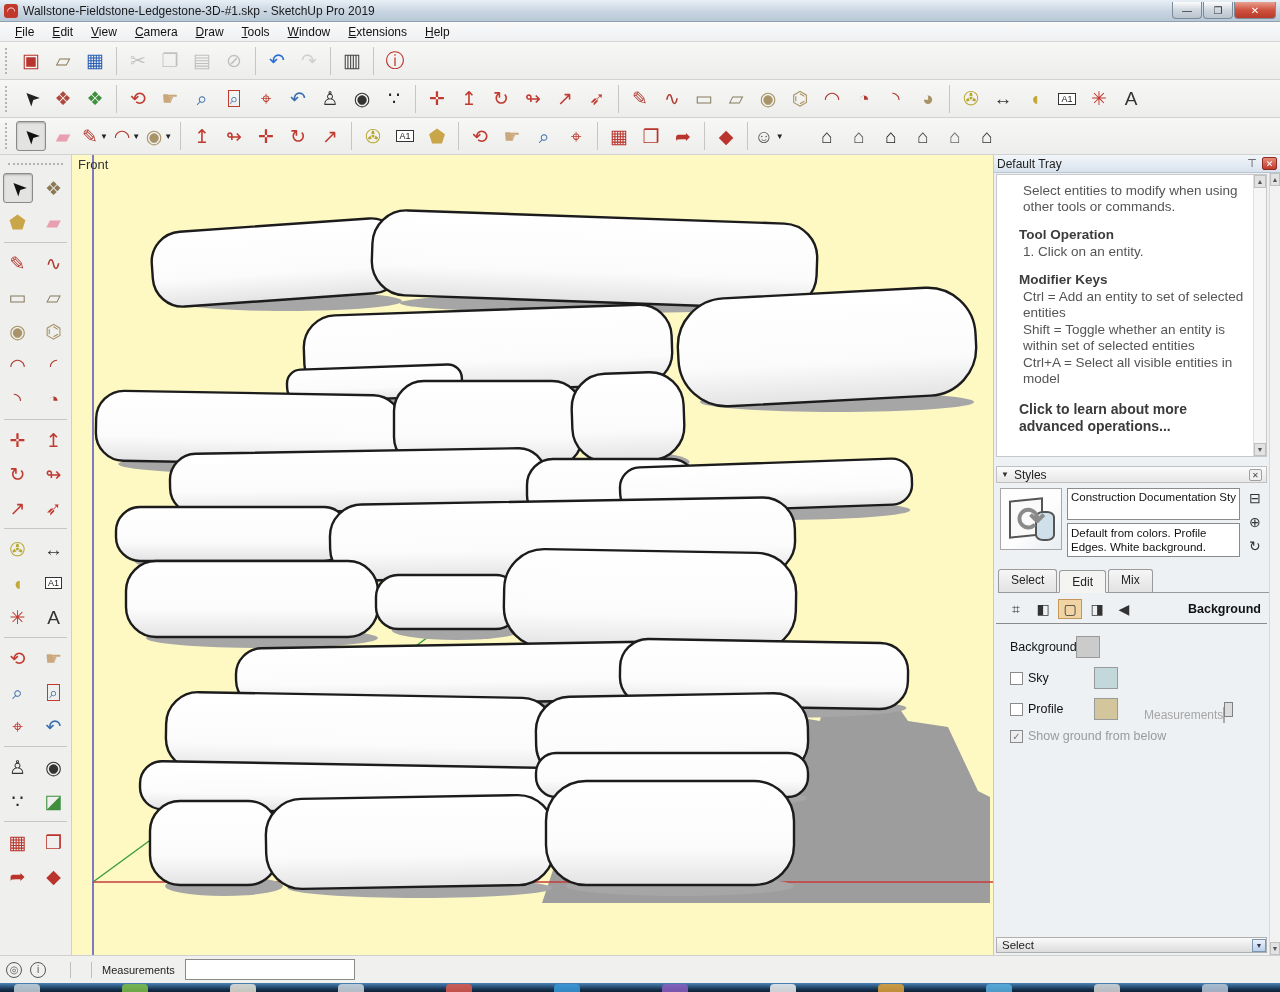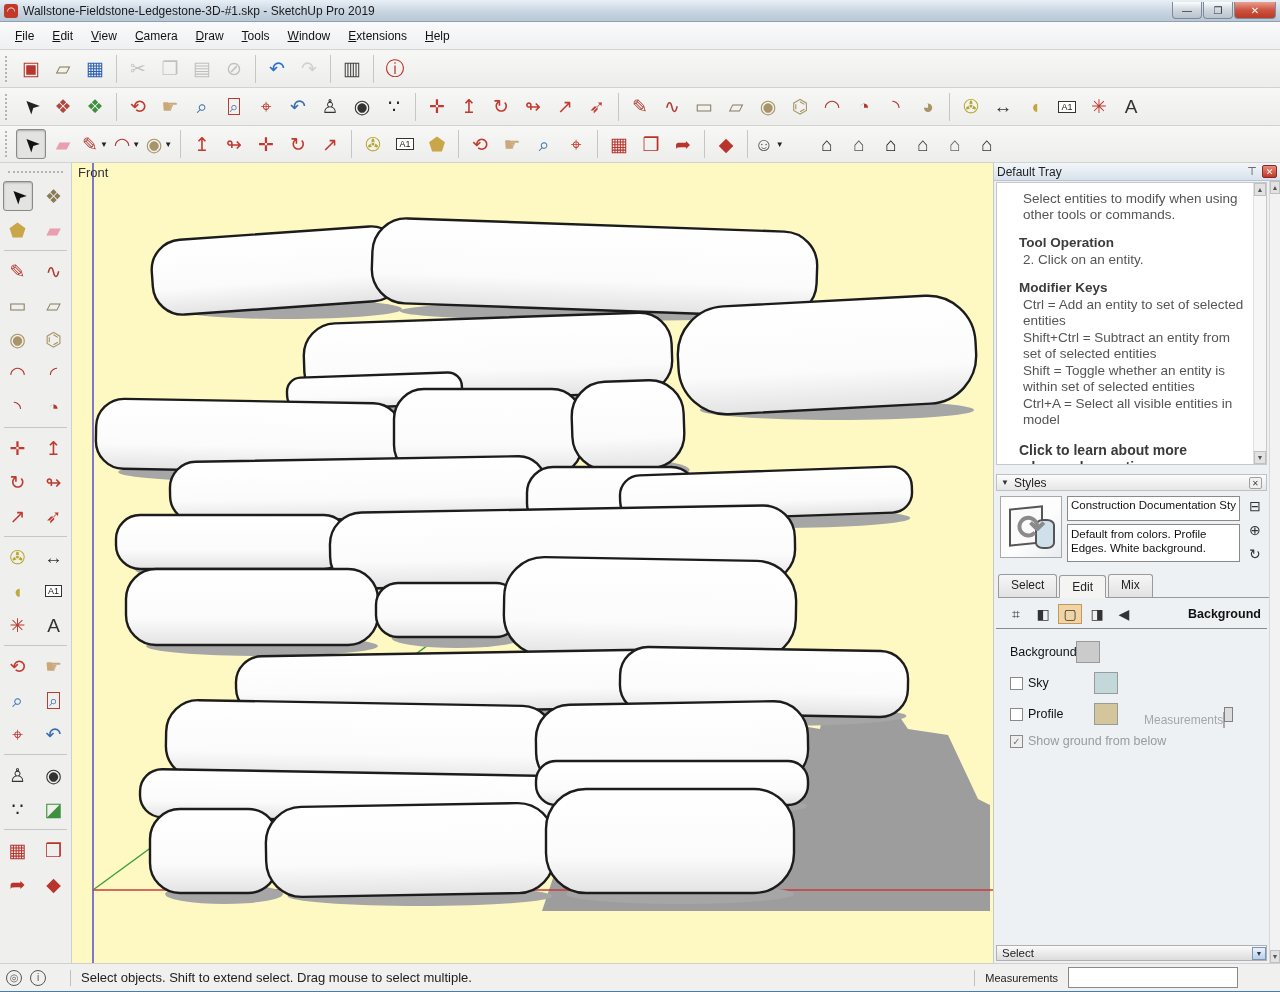--- a/index.html
+++ b/index.html
@@ -8,21 +8,21 @@
   .titlebar { height:22px; background:linear-gradient(#e8eff6,#c6d3e0 60%,#b9c8d6);
     border-bottom:1px solid #8fa0b0; display:flex; align-items:center; padding:0 4px; }
   .app-icon { width:14px; height:14px; background:#c0392b; border-radius:3px; color:#fff;
     font-size:10px; line-height:14px; text-align:center; margin-right:5px; }
   .title-text { font-size:12px; color:#1a1a1a; flex:1; }
   .win-controls { display:flex; }
   .win-btn { width:30px; height:17px; border:1px solid #7d8b99; border-top:none; border-radius:0 0 4px 4px;
     background:linear-gradient(#fdfdfd,#cfd7df 50%,#bac4cd); font-size:10px; color:#333;
     display:flex; align-items:center; justify-content:center; margin-left:1px; }
   .win-btn.close { background:linear-gradient(#e9a091,#cf5340 50%,#b83a28); color:#fff; width:42px; }
-  .menubar { height:28px; background:linear-gradient(#fafafa,#eef0f2); border-bottom:1px solid #d4d4d4;
+  .menubar { height:20px; background:linear-gradient(#fafafa,#eef0f2); border-bottom:1px solid #d4d4d4;
     display:flex; align-items:center; padding-left:6px; }
   .menu-item { font-size:12px; color:#111; padding:2px 9px; }
   .menu-item u { text-decoration:underline; }
   .toolbar { background:linear-gradient(#f7f7f5,#ededeb); border-bottom:1px solid #d2d2d0;
     display:flex; align-items:center; padding-left:2px; }
   .tb1 { height:38px; } .tb2 { height:38px; } .tb3 { height:37px; }
   .grip { width:4px; height:26px; border-left:2px dotted #b4b4b4; margin:0 6px 0 3px; }
   .tbtn { width:30px; height:30px; border:1px solid transparent; background:transparent; border-radius:3px;
     display:flex; align-items:center; justify-content:center; position:relative; margin:0 1px; }
   .tbtn .g { font-size:19px; line-height:1; }
@@ -69,21 +69,21 @@
   .styles-header .t { flex:1; }
   .mini-close { width:13px; height:12px; border:1px solid #a0a0a0; background:#f0f0f0; border-radius:2px;
     font-size:8px; line-height:11px; text-align:center; color:#444; }
   .styles-body { display:flex; padding:5px 4px 2px 6px; gap:5px; }
   .style-thumb { width:62px; height:62px; border:1px solid #a8a8a8; background:linear-gradient(135deg,#fdfdfd 55%,#e8edf2);
     position:relative; overflow:hidden; }
   .style-thumb .cube { position:absolute; left:8px; top:10px; width:34px; height:38px; background:#fafafa; border:2px solid #555; transform:skewY(-6deg); }
   .style-thumb .cyl { position:absolute; right:6px; top:22px; width:20px; height:30px; background:#cfe0ea; border:2px solid #555; border-radius:8px/6px; }
   .style-thumb .arrows { position:absolute; inset:0; font-size:34px; color:#8a8a8a; text-align:center; line-height:60px; font-weight:bold; }
   .style-fields { flex:1; display:flex; flex-direction:column; gap:3px; }
-  .style-name { height:25px; border:1px solid #8a8a8a; background:#fff; font-size:11.5px; padding:2px 3px;
+  .style-name { height:32px; border:1px solid #8a8a8a; background:#fff; font-size:11.5px; padding:2px 3px;
     white-space:nowrap; overflow:hidden; color:#111; }
   .style-desc { flex:1; border:1px solid #8a8a8a; background:#fff; font-size:11.5px; padding:2px 3px; color:#111; line-height:14px; }
   .style-side { width:20px; display:flex; flex-direction:column; align-items:center; gap:8px; padding-top:2px; }
   .style-side .si { font-size:14px; color:#333; }
   .tabs { display:flex; margin:10px 0 0 4px; border-bottom:1px solid #9a9a9a; }
   .tab { font-size:12px; color:#222; padding:3px 12px; border:1px solid #9a9a9a; border-bottom:none;
     background:linear-gradient(#f6f6f6,#e2e2e2); border-radius:3px 3px 0 0; margin-right:2px; }
   .tab.active { background:#f4f4f2; font-weight:normal; position:relative; top:1px; padding-top:4px; border-bottom:1px solid #f4f4f2; }
   .edit-strip { display:flex; align-items:center; gap:3px; padding:6px 6px 4px 8px; border-bottom:1px solid #8a8a8a; margin:0 2px; }
   .strip-btn { width:24px; height:20px; border:1px solid transparent; display:flex; align-items:center;
@@ -635,24 +635,23 @@
       <span class="pin-btn">⊤</span>
       <span class="tray-close">✕</span>
     </div>
     <div class="tray-body">
       <div class="tray-content">
 
         <div class="instructor">
           <div class="instr-text" id="instr">
               <div class="p first">Select entities to modify when using other tools or commands.</div>
               <div class="h">Tool Operation</div>
-              <div class="p">2. Click on an entity.</div>
+              <div class="p">1. Click on an entity.</div>
               <div class="h">Modifier Keys</div>
               <div class="p">Ctrl = Add an entity to set of selected entities</div>
-              <div class="p">Shift+Ctrl = Subtract an entity from set of selected entities</div>
               <div class="p">Shift = Toggle whether an entity is within set of selected entities</div>
               <div class="p">Ctrl+A = Select all visible entities in model</div>
               <div class="link">Click to learn about more advanced operations...</div>
             </div>
           <div class="instr-scroll">
             <div class="scroll-btn">▲</div>
             <div class="scroll-btn">▼</div>
           </div>
         </div>
 
@@ -727,21 +726,20 @@
         <div class="scroll-btn">▼</div>
       </div>
     </div>
   </div>
 </div>
 
 <div class="statusbar">
   <span class="sb-icon" style="margin-right:8px">◎</span>
   <span class="sb-icon">i</span>
   <span class="sb-sep"></span>
-  <span class="sb-msg">Select objects. Shift to extend select. Drag mouse to select multiple.</span>
   <span class="sb-sep"></span>
   <span class="meas-label">Measurements</span>
   <span class="meas-input"></span>
 </div>
 
 <div class="taskbar" id="taskbar">
     <div class="blob" style="background: rgb(200, 212, 220); left: 14px;"></div>
     <div class="blob" style="background: rgb(126, 192, 74); left: 122px;"></div>
     <div class="blob" style="background: rgb(232, 228, 216); left: 230px;"></div>
     <div class="blob" style="background: rgb(208, 216, 224); left: 338px;"></div>

